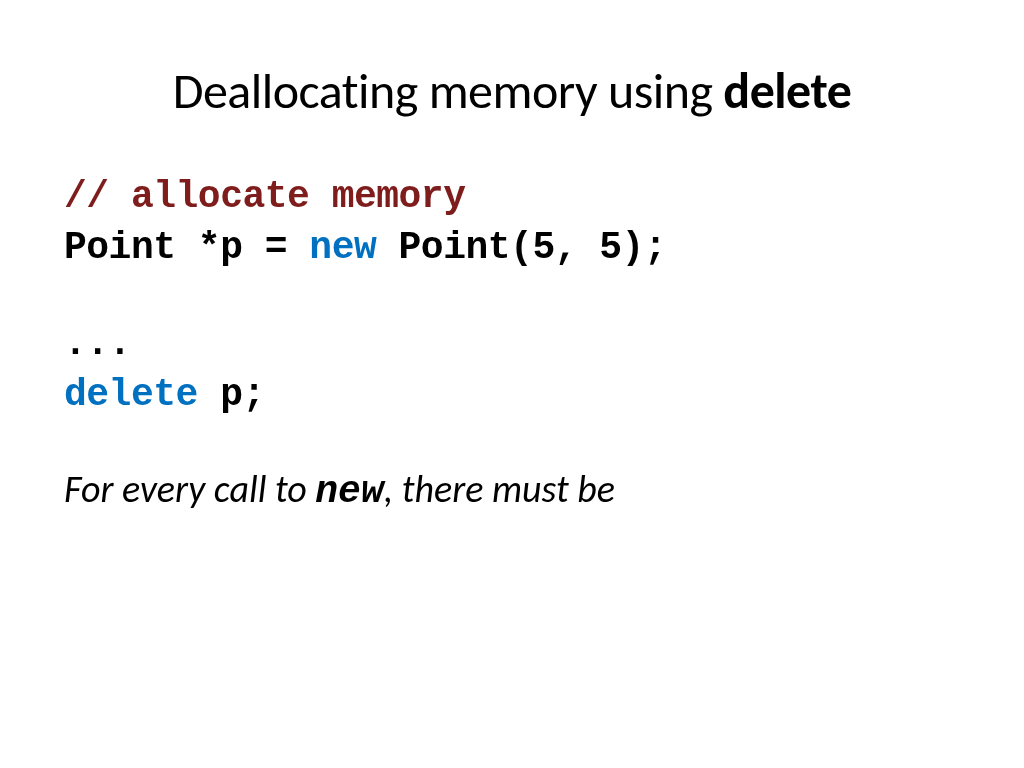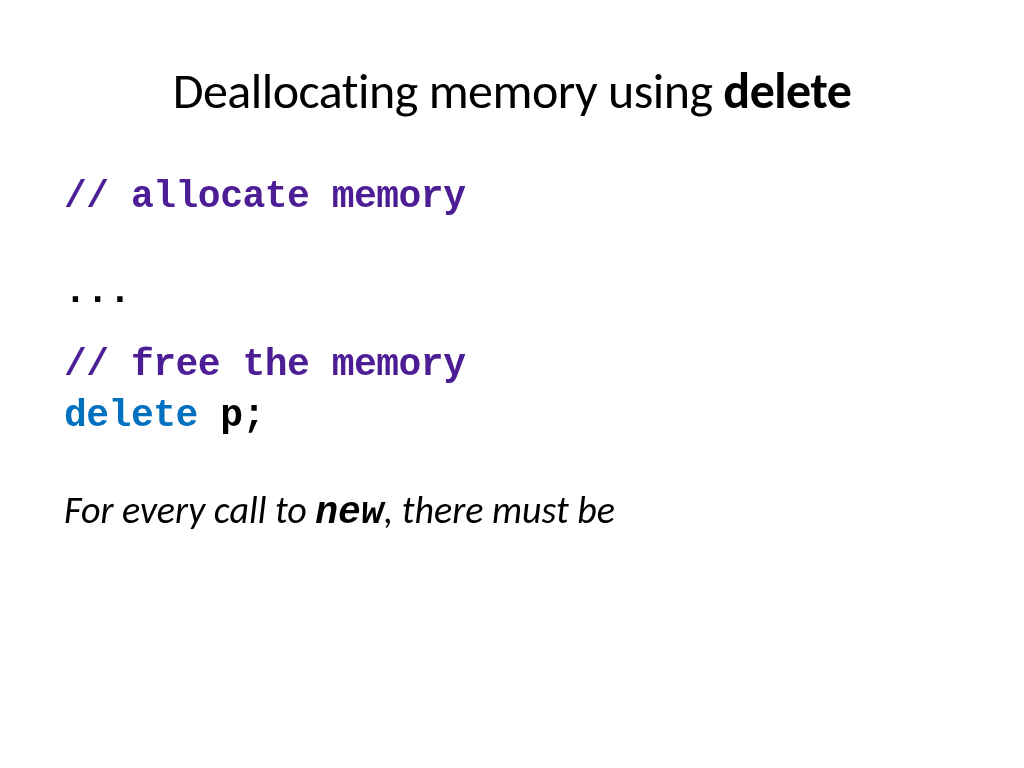--- a/index.html
+++ b/index.html
@@ -33,22 +33,21 @@
     font-size: 38px;
     line-height: 1.35;
     padding-left: 4px;
   }
   .mono {
     font-family: Consolas, "Courier New", monospace;
     font-weight: 700;
     letter-spacing: -0.5px;
   }
   .comment {
-    color: #4c1d95;
-    margin-top: 21px;
+    color: #7f1d1d;
   }
   .keyword {
     color: #0070c0;
   }
   .black {
     color: #000000;
   }
   .prose {
     font-family: Calibri, "Segoe UI", Arial, sans-serif;
     font-weight: normal;
@@ -71,26 +70,26 @@
 <div class="slide">
 
   <h1 class="title">
     <span>Deallocating memory using </span><span class="bold">delete</span>
   </h1>
 
   <div class="content">
 
     <div class="line mono comment">// allocate memory</div>
 
+    <div class="line mono black"><span>Point *p = </span><span class="keyword">new</span><span> Point(5, 5);</span></div>
 
     <div class="gap"></div>
 
     <div class="line mono black">...</div>
 
-    <div class="line mono comment">// free the memory</div>
 
     <div class="line mono black"><span class="keyword">delete</span><span> p;</span></div>
 
     <div class="gap"></div>
 
     <div class="prose"><span>For every call to </span><span class="mono-inline">new</span><span>, there must be</span></div>
 
 
   </div>
 

